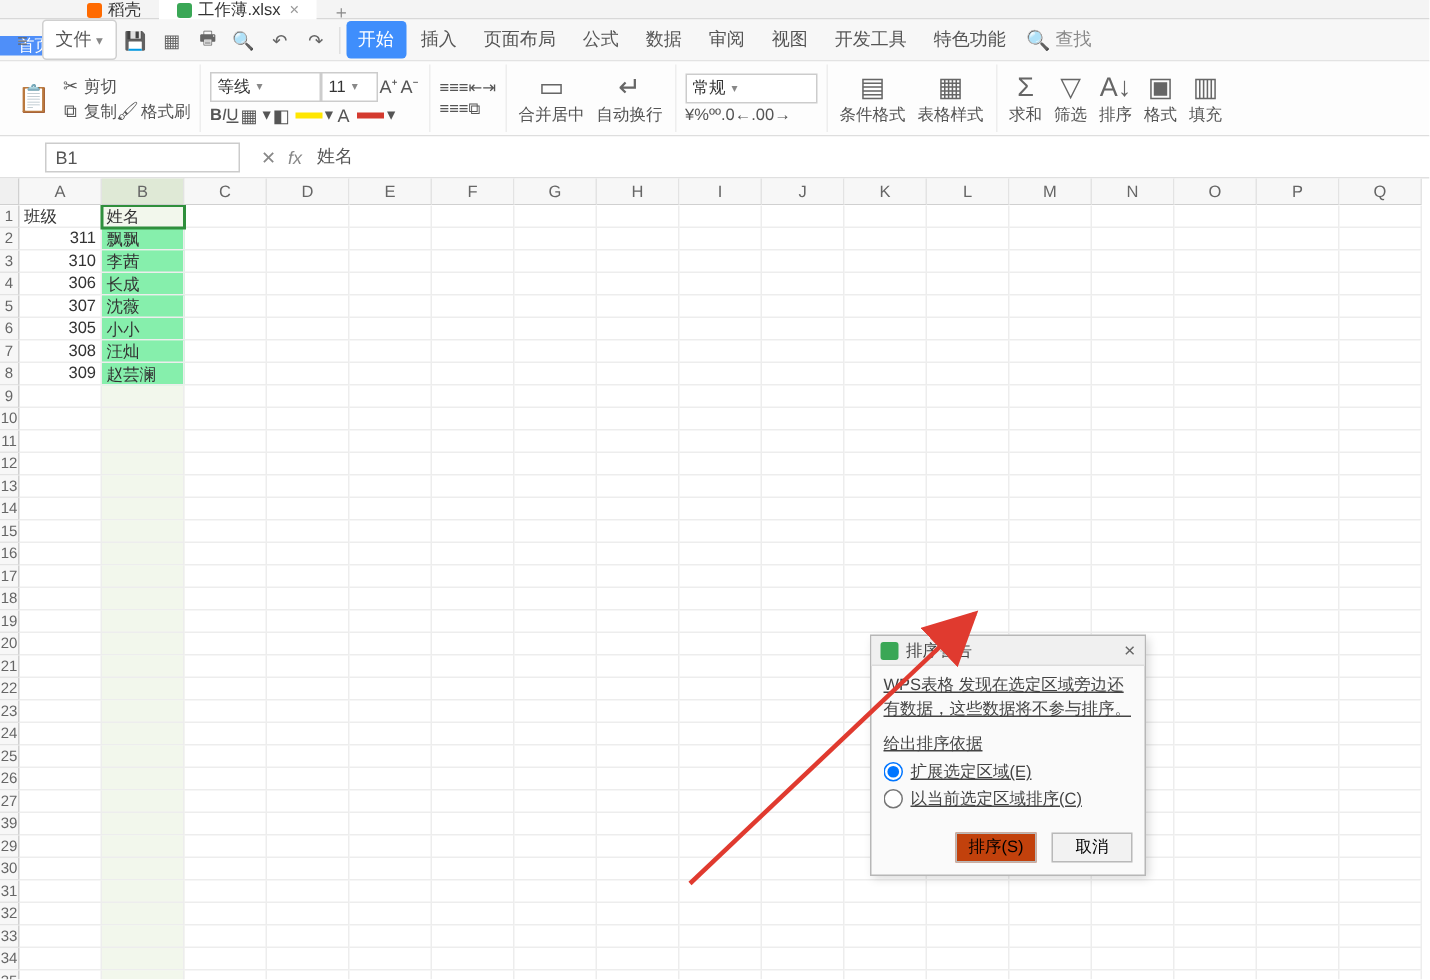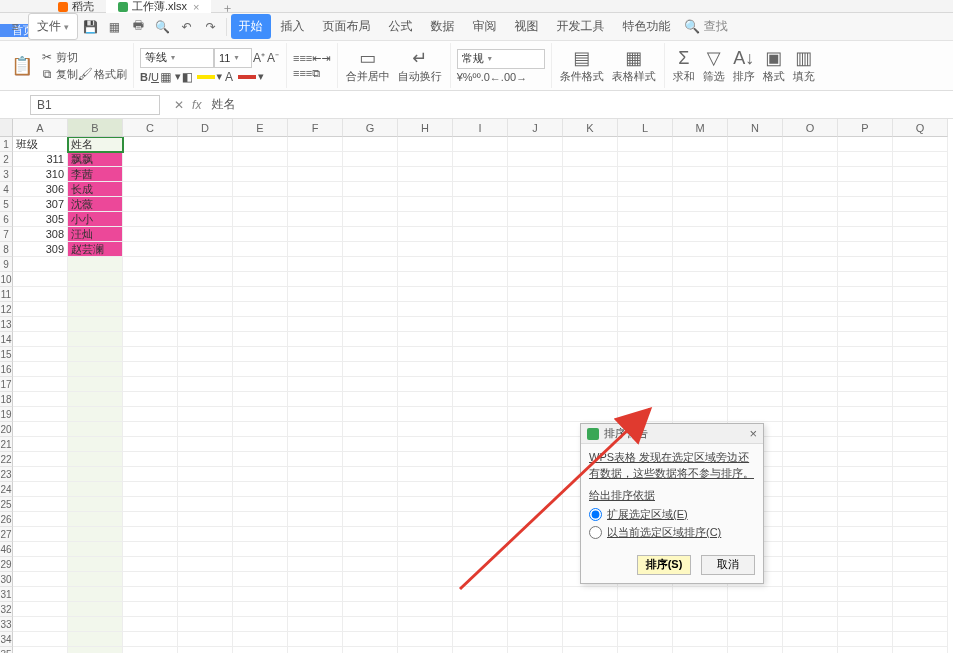--- a/index.html
+++ b/index.html
@@ -53,34 +53,34 @@
 .corner { width: 13px; height: 18px; background: #f0f0f0; border-right: 1px solid #d0d0d0; border-bottom: 1px solid #d0d0d0; }
 .colhdr { width: 55px; height: 18px; background: #f7f7f7; border-right: 1px solid #e3e3e3; border-bottom: 1px solid #d0d0d0; display: flex; align-items: center; justify-content: center; font-size: 11px; color: #666; }
 .colhdr.sel { background: #dfe9d6; }
 .gridbody { position: relative; }
 .row { display: flex; }
 .rowhdr { width: 13px; height: 15px; background: #f7f7f7; border-right: 1px solid #d0d0d0; border-bottom: 1px solid #e3e3e3; display: flex; align-items: center; justify-content: center; font-size: 10px; color: #666; }
 .cell { width: 55px; height: 15px; border-right: 1px solid #ededed; border-bottom: 1px solid #ededed; font-size: 11px; padding: 0 3px; display: flex; align-items: center; overflow: hidden; white-space: nowrap; }
 .cell.num { justify-content: flex-end; }
 .colsel { background: #f2f7ec; }
 .activecell { outline: 2px solid #2f8f3c; outline-offset: -1px; position: relative; z-index: 1; }
-.selrange { background: #ec4899; }
+.selrange { background: #86efac; }
 
 
 .dialog { position: absolute; left: 580px; top: 304px; width: 184px; background: #fafafa; border: 1px solid #b7b7b7; box-shadow: 2px 2px 6px rgba(0,0,0,.15); z-index: 50; }
 .dlg-title { height: 20px; display: flex; align-items: center; background: #f0f0f0; border-bottom: 1px solid #dcdcdc; padding: 0 6px; font-size: 11px; color: #444; }
 .dlg-title .dlg-ic { width: 12px; height: 12px; background: #3aa756; border-radius: 2px; margin-right: 5px; display:inline-block; }
 .dlg-title .dlg-close { margin-left: auto; color: #666; cursor: pointer; font-size: 13px; }
 .dlg-body { padding: 6px 8px; font-size: 11px; color: #444; text-decoration: underline; }
 .dlg-body .msg { line-height: 1.45; margin-bottom: 6px; }
 .dlg-body .grp-label { margin-bottom: 4px; }
 .dlg-body label { display: flex; align-items: center; gap: 5px; margin-bottom: 3px; cursor: pointer; }
 .dlg-btns { display: flex; justify-content: flex-end; gap: 10px; padding: 6px 8px 8px; }
 .dlg-btns button { width: 54px; height: 20px; font-size: 11px; border: 1px solid #b9b9b9; background: #f2f2f2; cursor: pointer; }
-.dlg-btns button.primary { background: #fef9c3; font-weight: bold; }
+.dlg-btns button.primary { background: #c2410c; }
 
 
 .arrow { position: absolute; z-index: 60; pointer-events: none; }
 </style>
 </head>
 <body>
 
 <div class="tabs">
   <div class="tab tab-home">
       <span>首页</span>
@@ -832,21 +832,21 @@
         <div class="cell"></div>
         <div class="cell"></div>
         <div class="cell"></div>
         <div class="cell"></div>
         <div class="cell"></div>
         <div class="cell"></div>
         <div class="cell"></div>
         <div class="cell"></div>
       </div>
       <div class="row">
-        <div class="rowhdr">46</div>
+        <div class="rowhdr">39</div>
         <div class="cell"></div>
         <div class="cell colsel"></div>
         <div class="cell"></div>
         <div class="cell"></div>
         <div class="cell"></div>
         <div class="cell"></div>
         <div class="cell"></div>
         <div class="cell"></div>
         <div class="cell"></div>
         <div class="cell"></div>

